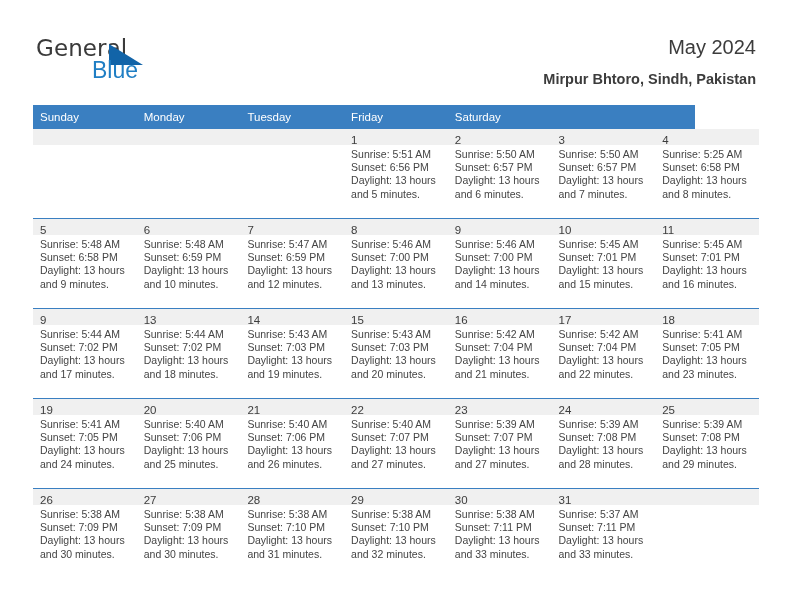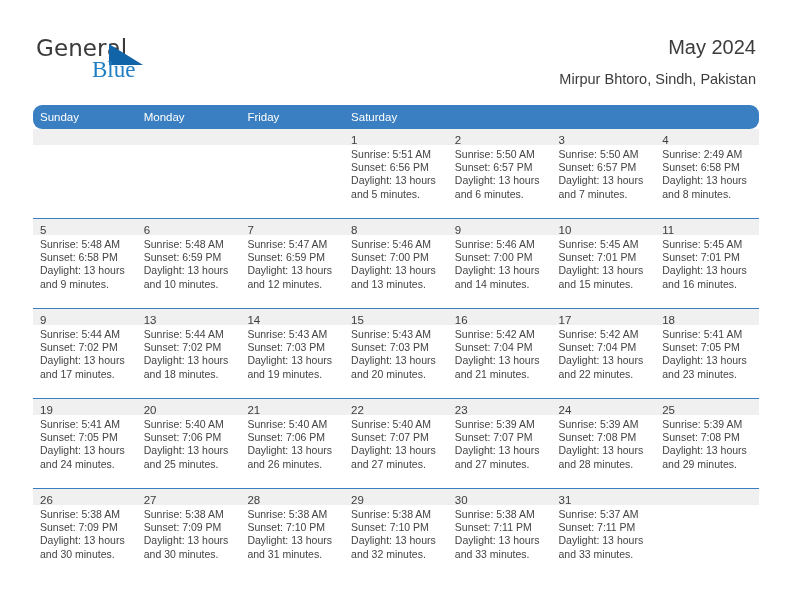--- a/index.html
+++ b/index.html
@@ -54,58 +54,57 @@
     top: 8px;
     width: 34px;
     height: 21px;
   }
   .brand-line2 {
     position: absolute;
     left: 56px;
     top: 22px;
     font-size: 23px;
     color: #1f7ec4;
-    font-family: Liberation Serif, serif;
+    font-family: Liberation Sans, sans-serif;
     font-weight: 400;
     line-height: 24px;
   }
   .title-block {
     position: absolute;
     right: 36px;
     top: 30px;
     text-align: right;
   }
   .cal-title {
     font-size: 20px;
     color: #3c3c3c;
     font-weight: 400;
     line-height: 34px;
     white-space: nowrap;
   }
   .cal-subtitle {
     margin-top: 6px;
     font-size: 14.5px;
     color: #3c3c3c;
-    font-weight: 400;
+    font-weight: 700;
     line-height: 18px;
     white-space: nowrap;
   }
 
   
   .calendar {
     position: absolute;
     left: 33px;
     top: 105px;
     width: 726px;
   }
   .dow-row {
     display: flex;
-    width: 726px;
+    width: 662px;
     background: #3a7fc1;
-    border-radius: 9px;
   }
   .dow {
     width: 103.71px;
     box-sizing: border-box;
     padding: 5px 0 5px 7px;
     font-size: 11.5px;
     color: #ffffff;
     line-height: 14px;
     white-space: nowrap;
   }
@@ -170,20 +169,21 @@
       <div class="cal-subtitle">Mirpur Bhtoro, Sindh, Pakistan</div>
     </div>
 
   </div>
 
   <div class="calendar">
 
     <div class="dow-row">
       <div class="dow">Sunday</div>
       <div class="dow">Monday</div>
+      <div class="dow">Tuesday</div>
       <div class="dow">Friday</div>
       <div class="dow">Saturday</div>
     </div>
 
     <div class="week first">
       <div class="cell empty">
         <div class="daynum-band"><span class="daynum"></span></div>
       </div>
       <div class="cell empty">
         <div class="daynum-band"><span class="daynum"></span></div>
@@ -214,21 +214,21 @@
         <div class="cell-info">
           <div>Sunrise: 5:50 AM</div>
           <div>Sunset: 6:57 PM</div>
           <div>Daylight: 13 hours</div>
           <div>and 7 minutes.</div>
         </div>
       </div>
       <div class="cell">
         <div class="daynum-band"><span class="daynum">4</span></div>
         <div class="cell-info">
-          <div>Sunrise: 2:49 AM</div>
+          <div>Sunrise: 5:25 AM</div>
           <div>Sunset: 6:58 PM</div>
           <div>Daylight: 13 hours</div>
           <div>and 8 minutes.</div>
         </div>
       </div>
     </div>
 
     <div class="week">
       <div class="cell">
         <div class="daynum-band"><span class="daynum">5</span></div>

